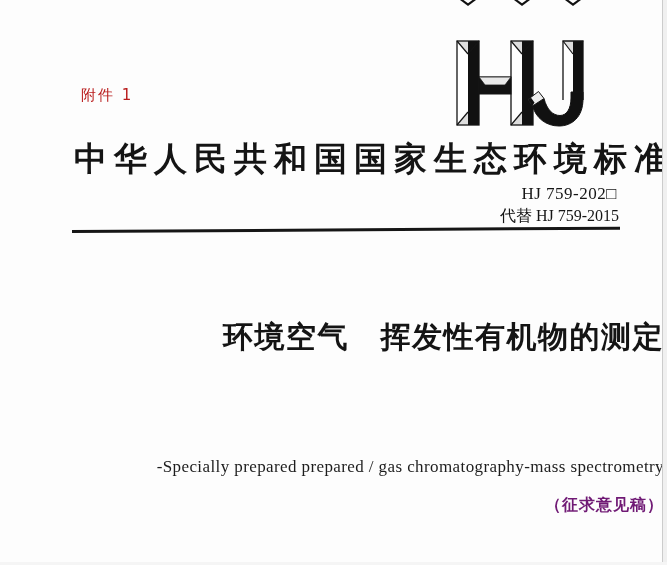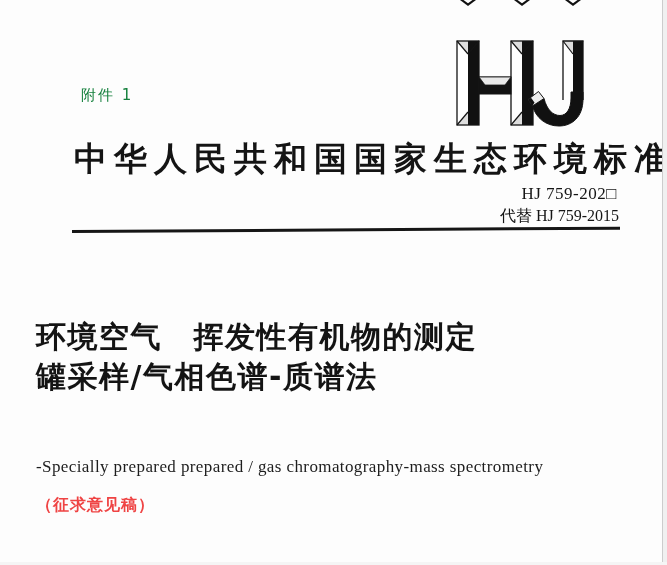--- a/index.html
+++ b/index.html
@@ -3,21 +3,21 @@
 <meta charset="utf-8">
 <style>
   html,body{margin:0;padding:0;background:#e9e9e9;}
   .page{
     position:relative;width:667px;height:565px;background:#fdfdfd;
     overflow:hidden;color:#1b1b1b;
     font-family:"DejaVu Sans","Liberation Sans",sans-serif;
   }
   .abs{position:absolute;}
   .attachment{
-    left:72px;top:86px;font-size:15px;letter-spacing:2px;color:#15803d;padding-left:9px;
+    left:72px;top:86px;font-size:15px;letter-spacing:2px;color:#b91c1c;padding-left:9px;
   }
   .logo-svg{left:450px;top:0;width:150px;height:135px;}
   .std-title{
     left:74px;top:137px;margin:0;white-space:nowrap;
     font-family:"DejaVu Serif","Liberation Serif",serif;
     font-weight:700;font-size:33px;letter-spacing:7px;color:#141414;
   }
   .std-no{
     right:50px;top:184px;text-align:right;
     font-family:"Liberation Serif","DejaVu Serif",serif;
@@ -25,32 +25,32 @@
   }
   .replaces{
     right:48px;top:206px;text-align:left;
     font-family:"Liberation Serif","DejaVu Serif",serif;
     font-size:16px;color:#161616;
   }
   .rule{
     left:72px;top:230px;width:548px;height:2.5px;background:#161616;
     transform:rotate(-0.35deg);transform-origin:left center;
   }
-  .centered{left:36px;width:628px;text-align:left;white-space:nowrap;}
+  .centered{left:36px;width:628px;text-align:right;white-space:nowrap;}
   .cn-line1{top:317px;font-size:30px;font-weight:700;letter-spacing:1.5px;color:#141414;}
   .cn-line2{top:357px;font-size:30px;font-weight:700;letter-spacing:1.5px;color:#141414;}
   .en-line1{
     top:416px;font-family:"Liberation Serif","DejaVu Serif",serif;
     font-size:17px;letter-spacing:0.4px;color:#1d1d1d;
   }
   .en-line2{
     top:457px;font-family:"Liberation Serif","DejaVu Serif",serif;
     font-size:17px;letter-spacing:0.4px;color:#1d1d1d;
   }
-  .draft-note{top:495px;font-size:16px;font-weight:700;letter-spacing:1px;color:#ef4444;}
+  .draft-note{top:495px;font-size:16px;font-weight:700;letter-spacing:1px;color:#701a75;}
   .edge-strip{
     right:0;top:0;width:5px;height:100%;background:#f0f0f0;
     border-left:1.5px solid #cccccc;box-sizing:border-box;
   }
   .bottom-strip{left:0;bottom:0;width:100%;height:3px;background:#f5f5f5;}
 </style>
 </head>
 <body>
 
 <div class="page">
@@ -117,21 +117,20 @@
   <h1 class="abs std-title">中华人民共和国国家生态环境标准</h1>
 
   <div class="abs std-no">HJ 759-202□</div>
 
   <div class="abs replaces">代替 HJ 759-2015</div>
 
   <div class="abs rule"></div>
 
   <div class="abs centered cn-line1">环境空气　挥发性有机物的测定</div>
 
-  <div class="abs centered cn-line2">罐采样/气相色谱-质谱法</div>
 
 
   <div class="abs centered en-line2">-Specially prepared prepared / gas chromatography-mass spectrometry</div>
 
   <div class="abs centered draft-note">（征求意见稿）</div>
 
   <div class="abs edge-strip"></div>
   <div class="abs bottom-strip"></div>
 </div>
 

